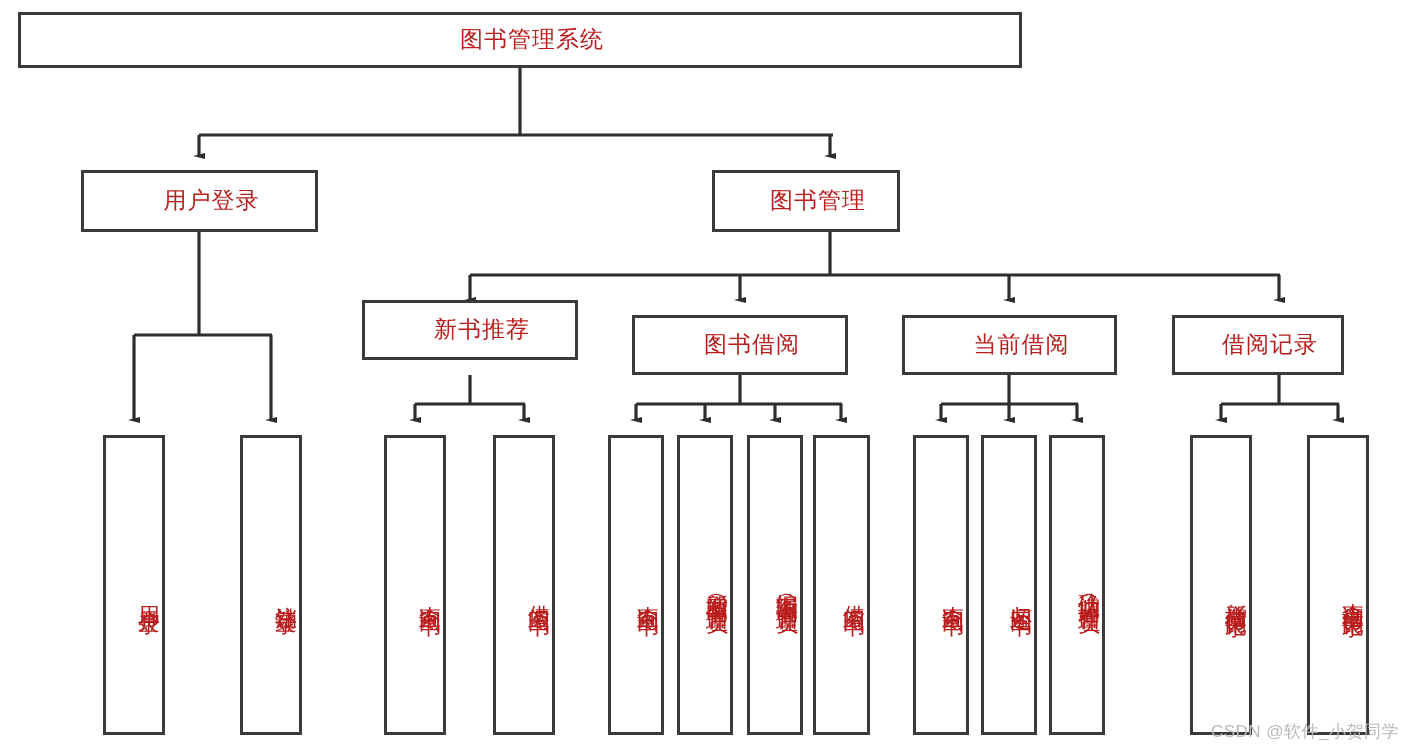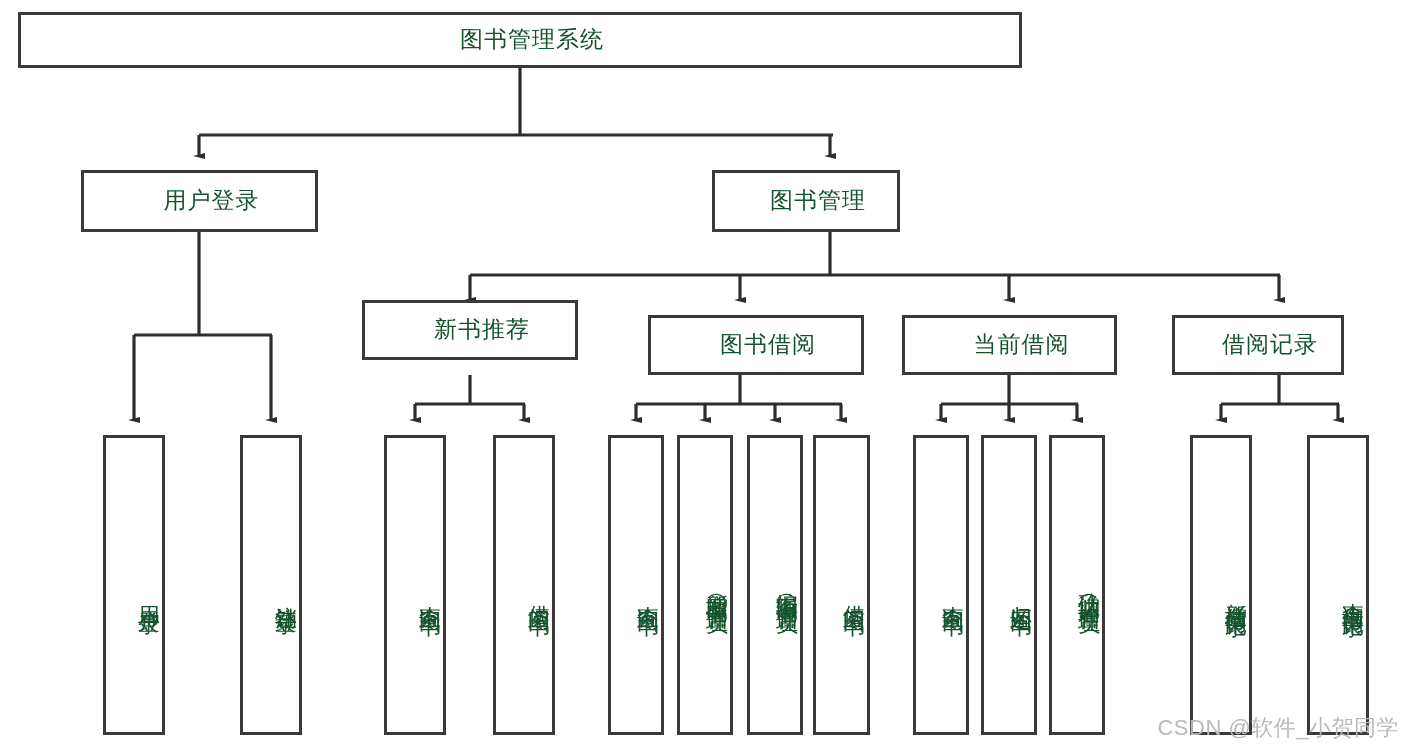--- a/index.html
+++ b/index.html
@@ -23,21 +23,21 @@
     height: 747px;
   }
   .node {
     position: absolute;
     box-sizing: border-box;
     background: #ffffff;
     border: 3px solid #3a3a3a;
     display: flex;
     align-items: center;
     justify-content: center;
-    color: #14532d;
+    color: #b91c1c;
     padding-left: 24px;
   }
   .node.h {
     font-size: 23px;
     letter-spacing: 1px;
     line-height: 1.1;
   }
   .node.v {
     writing-mode: vertical-rl;
     text-orientation: upright;
@@ -46,21 +46,21 @@
     align-items: flex-start;
     justify-content: center;
     padding-top: 18px;
     line-height: 1.15;
   }
   .node.v.pad-top-0 { padding-top: 6px; }
   .watermark {
     position: absolute;
     right: 6px;
     bottom: 4px;
-    font-size: 22px;
+    font-size: 17px;
     color: #b9b9b9;
     white-space: nowrap;
     letter-spacing: 0.5px;
     padding-left: 24px;
   }
 </style>
 </head>
 <body>
 
 <div id="canvas">
@@ -122,21 +122,21 @@
   <div class="node h" style="left:81px; top:170px; width:237px; height:62px;">
     <span>用户登录</span>
   </div>
   <div class="node h" style="left:712px; top:170px; width:188px; height:62px;">
     <span>图书管理</span>
   </div>
 
   <div class="node h" style="left:362px; top:300px; width:216px; height:60px;">
     <span>新书推荐</span>
   </div>
-  <div class="node h" style="left:632px; top:315px; width:216px; height:60px;margin-left:16px;">
+  <div class="node h" style="left:632px; top:315px; width:216px; height:60px;">
     <span>图书借阅</span>
   </div>
   <div class="node h" style="left:902px; top:315px; width:215px; height:60px;text-align:center;">
     <span>当前借阅</span>
   </div>
   <div class="node h" style="left:1172px; top:315px; width:172px; height:60px;">
     <span>借阅记录</span>
   </div>
 
   <div class="node v" style="left:103px; top:435px; width:62px; height:300px;">

